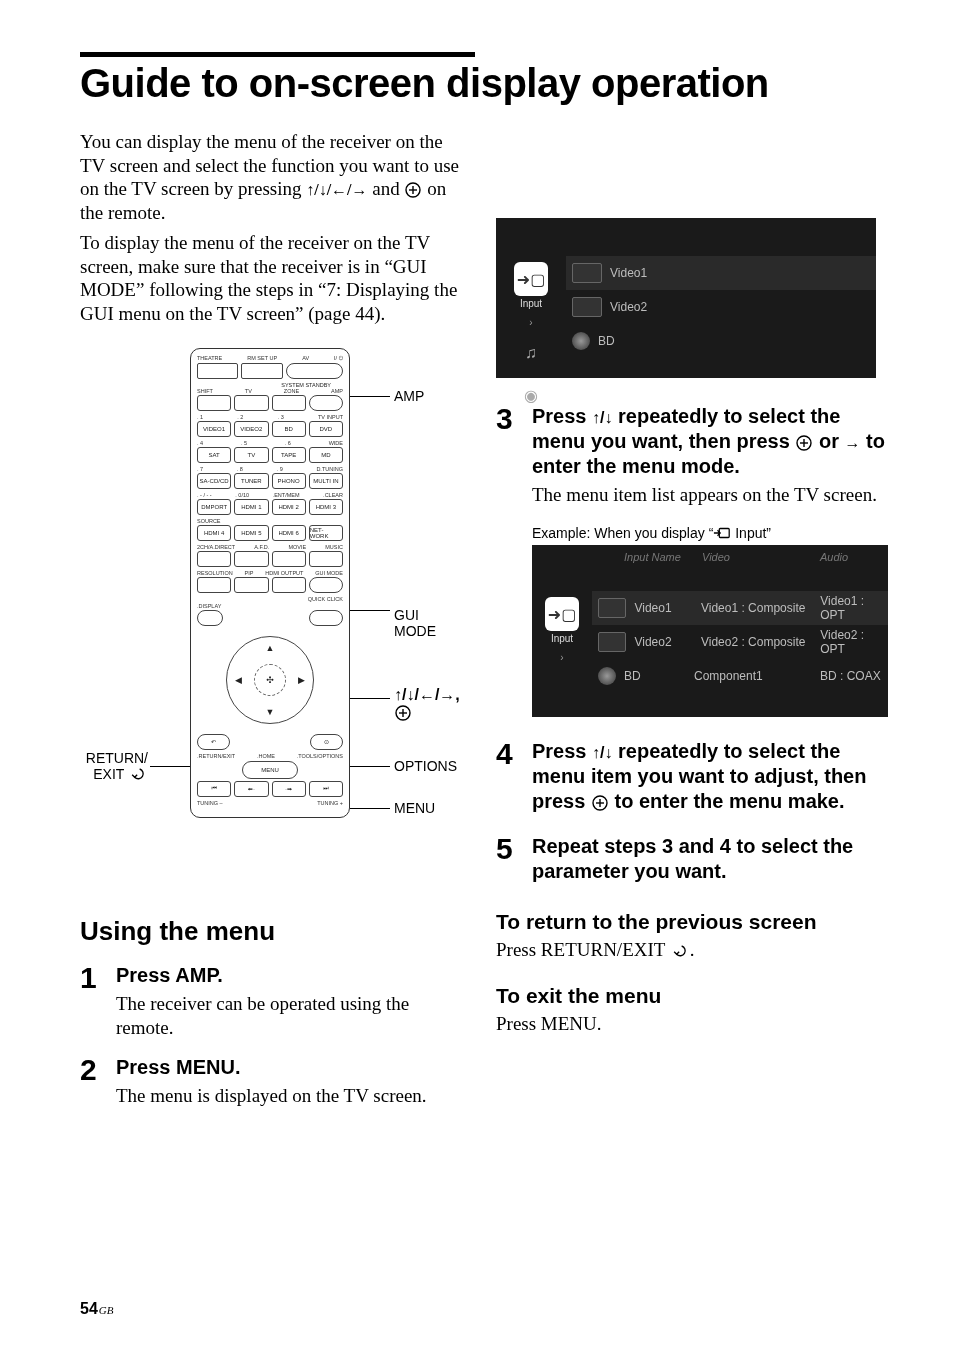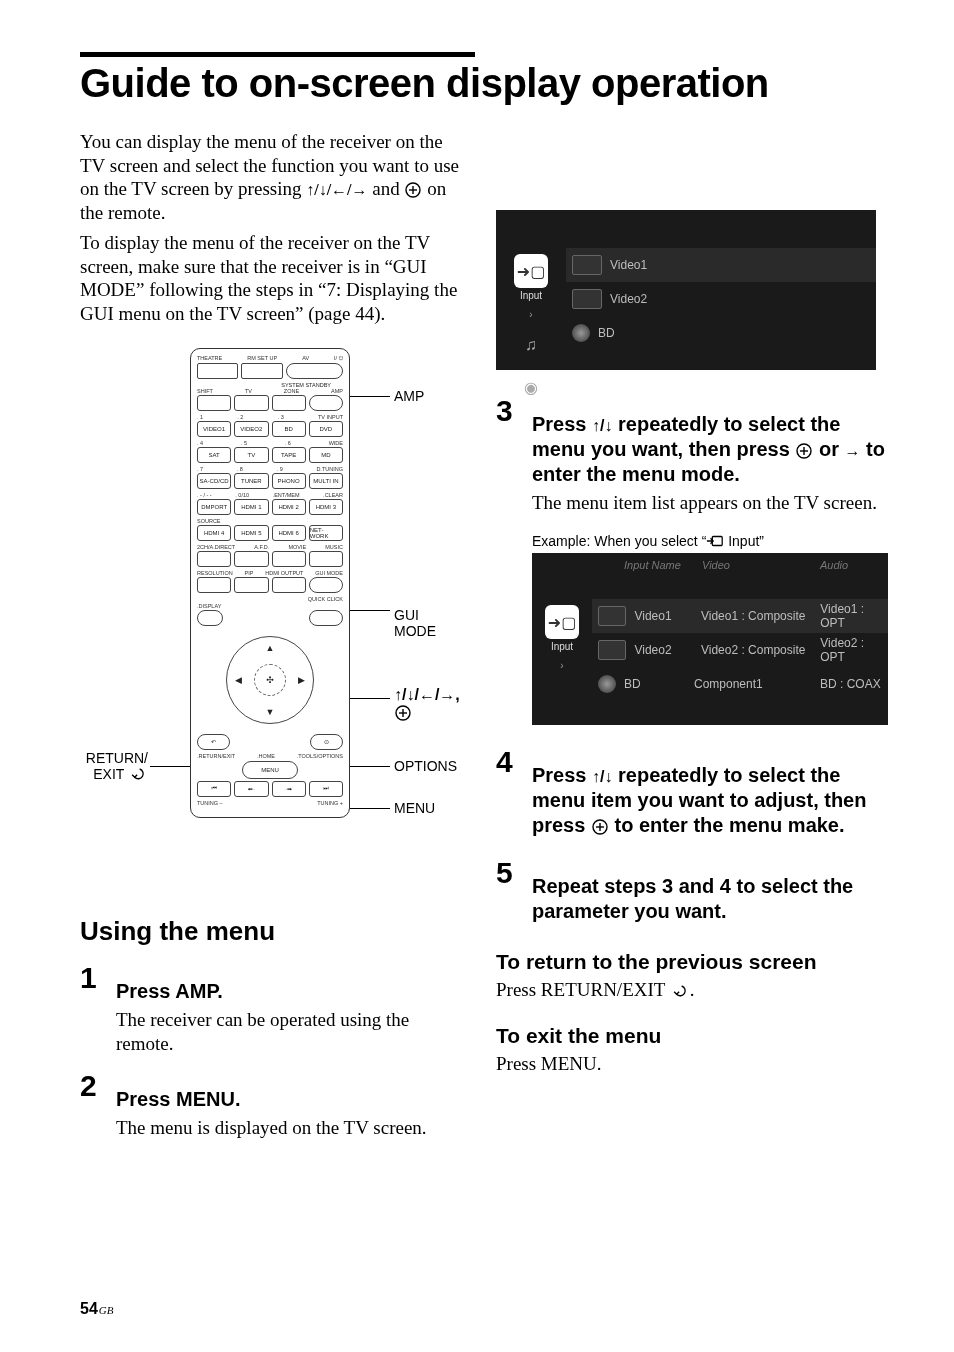--- a/index.html
+++ b/index.html
@@ -11,21 +11,21 @@
   p.body{font-size:19px;line-height:1.25;margin:0 0 6px 0;}
   .arrows{font-size:16px;font-weight:bold;}
   .cluster{display:flex;justify-content:center;margin-top:22px;margin-bottom:28px;}
   .callout-right{position:absolute;font-family:Arial,Helvetica,sans-serif;font-size:14px;}
   .callout-left{position:absolute;font-family:Arial,Helvetica,sans-serif;font-size:14px;text-align:right;}
   h2.sec{font-family:Arial,Helvetica,sans-serif;font-weight:800;font-size:26px;margin:0 0 16px 0;}
   ol.steps{list-style:none;margin:0;padding:0;}
   ol.steps>li{display:flex;gap:14px;margin-bottom:16px;}
   .num{font-family:Arial,Helvetica,sans-serif;font-weight:800;font-size:30px;line-height:1;min-width:22px;}
   .step-body{flex:1;}
-  .step-head{font-family:Arial,Helvetica,sans-serif;font-weight:700;font-size:20px;line-height:1.25;margin:16px 0 4px 0;}
+  .step-head{font-family:Arial,Helvetica,sans-serif;font-weight:700;font-size:20px;line-height:1.25;margin:0 0 4px 0;}
   .step-detail{font-size:19px;line-height:1.25;margin:0;}
   .sub-h{font-family:Arial,Helvetica,sans-serif;font-weight:700;font-size:21px;margin:22px 0 4px 0;}
   .example{font-family:Arial,Helvetica,sans-serif;font-size:14px;margin:18px 0 4px 0;}
   .osd{background:#1a1a1a;width:380px;color:#bdbdbd;font-family:Arial,Helvetica,sans-serif;font-size:12px;}
   .osd .sidebar{width:70px;display:flex;flex-direction:column;align-items:center;gap:8px;padding:6px 0;}
   .side-icon{width:34px;height:34px;border-radius:6px;display:flex;align-items:center;justify-content:center;font-size:16px;color:#fff;}
   .side-icon.active{background:#fff;color:#333;}
   .osd .row{display:flex;align-items:center;height:34px;padding-left:6px;gap:8px;}
   .osd .row.active{background:rgba(255,255,255,0.07);}
   .osd .thumb{width:28px;height:18px;border:1px solid #666;background:#333;border-radius:2px;}
@@ -329,21 +329,21 @@
             <p class="step-head">
               <span>Press </span><span class="arrows">↑/↓</span><span> repeatedly to select the menu you want, then press </span><svg class="icon-enter">
                   <circle cx="9" cy="9" r="7"></circle>
                   <line x1="9" y1="5" x2="9" y2="13"></line>
                   <line x1="5" y1="9" x2="13" y2="9"></line>
                 </svg><span> or </span><span class="arrows">→</span><span> to enter the menu mode.</span>
             </p>
             <p class="step-detail">The menu item list appears on the TV screen.</p>
 
             <p class="example">
-              <span>Example: When you select “</span><svg class="icon-input-sm" viewBox="0 0 20 14">
+              <span>Example: When you display “</span><svg class="icon-input-sm" viewBox="0 0 20 14">
                   <rect x="7" y="2" width="11" height="10" rx="1" fill="none" stroke="#000" stroke-width="1.4"></rect>
                   <path d="M1 7 H7 M5 4 L8 7 L5 10" fill="none" stroke="#000" stroke-width="1.4"></path>
                 </svg><span> Input”</span>
             </p>
 
             <div class="osd" style="height:172px;width:356px;">
               <div class="osd-hdr" style="padding-left:92px;font-style:italic;">
                 <span style="width:78px;">Input Name</span>
                 <span style="width:118px;">Video</span>
                 <span>Audio</span>

